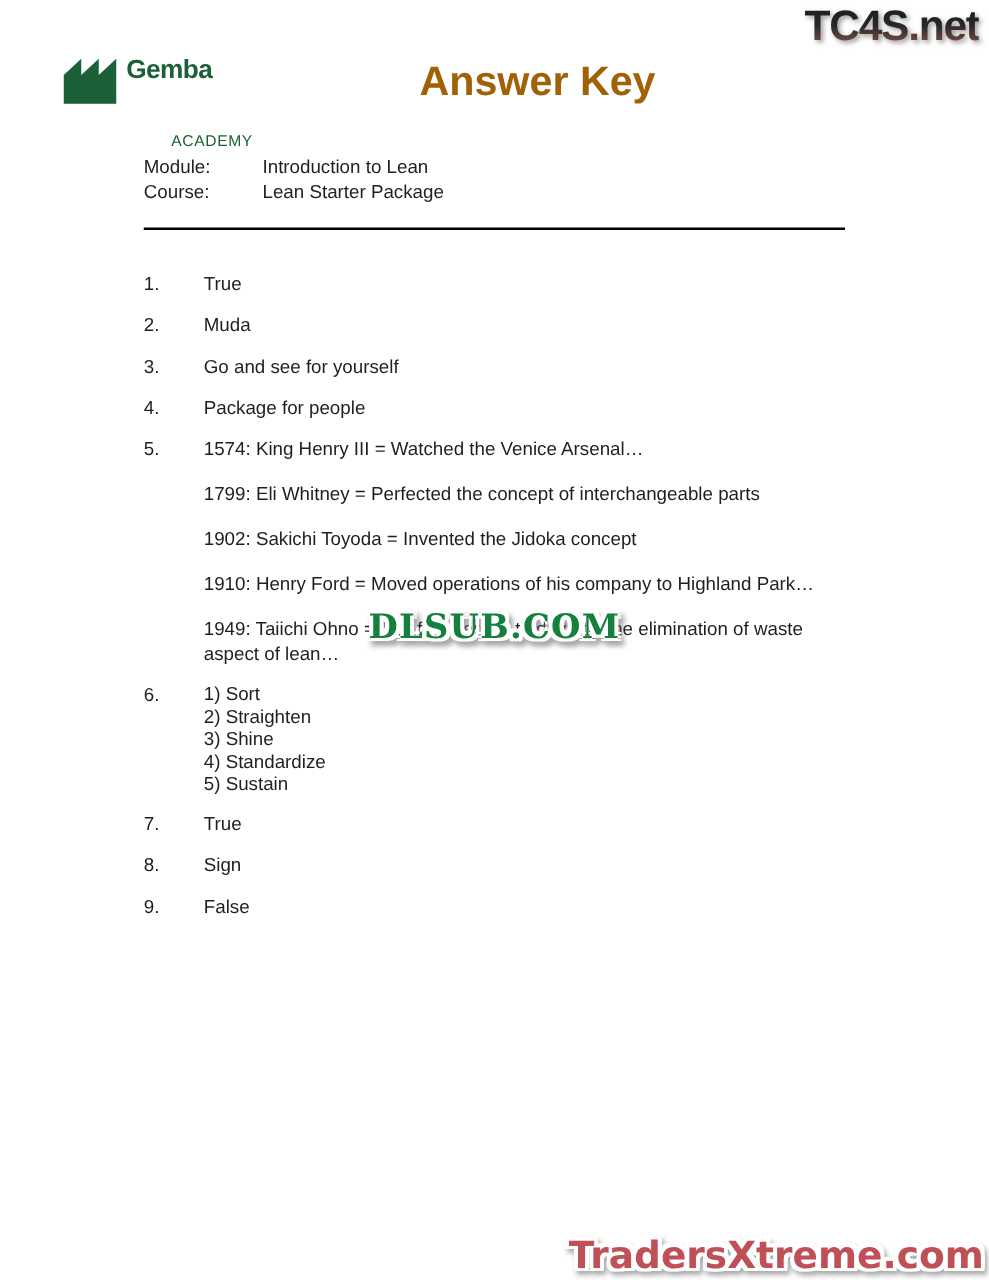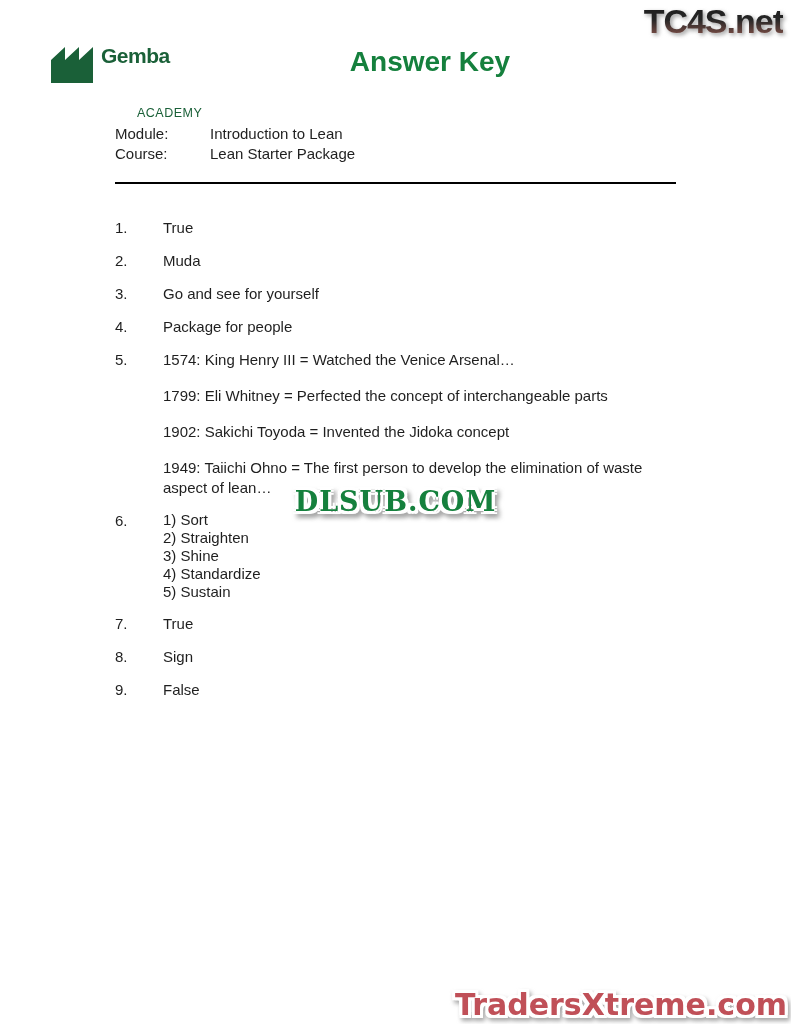--- a/index.html
+++ b/index.html
@@ -12,21 +12,21 @@
   
   .logo{position:absolute;top:42px;left:50px;display:flex;align-items:flex-start;gap:5px;}
   .logo .mark{width:46px;height:42px;display:block;}
   .logo .words{display:flex;flex-direction:column;line-height:1;margin-top:3px;}
   .logo .brand{font-size:21px;font-weight:bold;letter-spacing:-0.5px;}
   .logo .sub{font-size:12.5px;font-weight:normal;letter-spacing:0.5px;margin-top:1px;margin-left:36px;}
 
   
   .doc-title{
     position:absolute;top:46px;left:430px;transform:translateX(-50%);
-    font-size:28px;font-weight:bold;color:#15803d;white-space:nowrap;
+    font-size:33px;font-weight:bold;color:#a16207;white-space:nowrap;
   }
 
   
   .meta{position:absolute;top:124px;left:115px;width:561px;font-size:15px;}
   .meta-row{display:flex;line-height:20px;}
   .meta-label{width:95px;}
   .meta hr{border:none;border-top:2px solid #000;margin:18px 0 0 0;width:561px;}
 
   
   .answers{position:absolute;top:218px;left:115px;width:563px;font-size:15px;}
@@ -121,20 +121,21 @@
         <div class="answer-body">
           <div class="answer-line">Package for people</div>
         </div>
       </div>
       <div class="answer-row">
         <div class="answer-num">5.</div>
         <div class="answer-body spaced">
           <div class="answer-line">1574: King Henry III = Watched the Venice Arsenal…</div>
           <div class="answer-line">1799: Eli Whitney = Perfected the concept of interchangeable parts</div>
           <div class="answer-line">1902: Sakichi Toyoda = Invented the Jidoka concept</div>
+          <div class="answer-line">1910: Henry Ford = Moved operations of his company to Highland Park…</div>
           <div class="answer-line">1949: Taiichi Ohno = The first person to develop the elimination of waste aspect of lean…</div>
         </div>
       </div>
       <div class="answer-row">
         <div class="answer-num">6.</div>
         <div class="answer-body tight">
           <div class="answer-line">1) Sort</div>
           <div class="answer-line">2) Straighten</div>
           <div class="answer-line">3) Shine</div>
           <div class="answer-line">4) Standardize</div>

